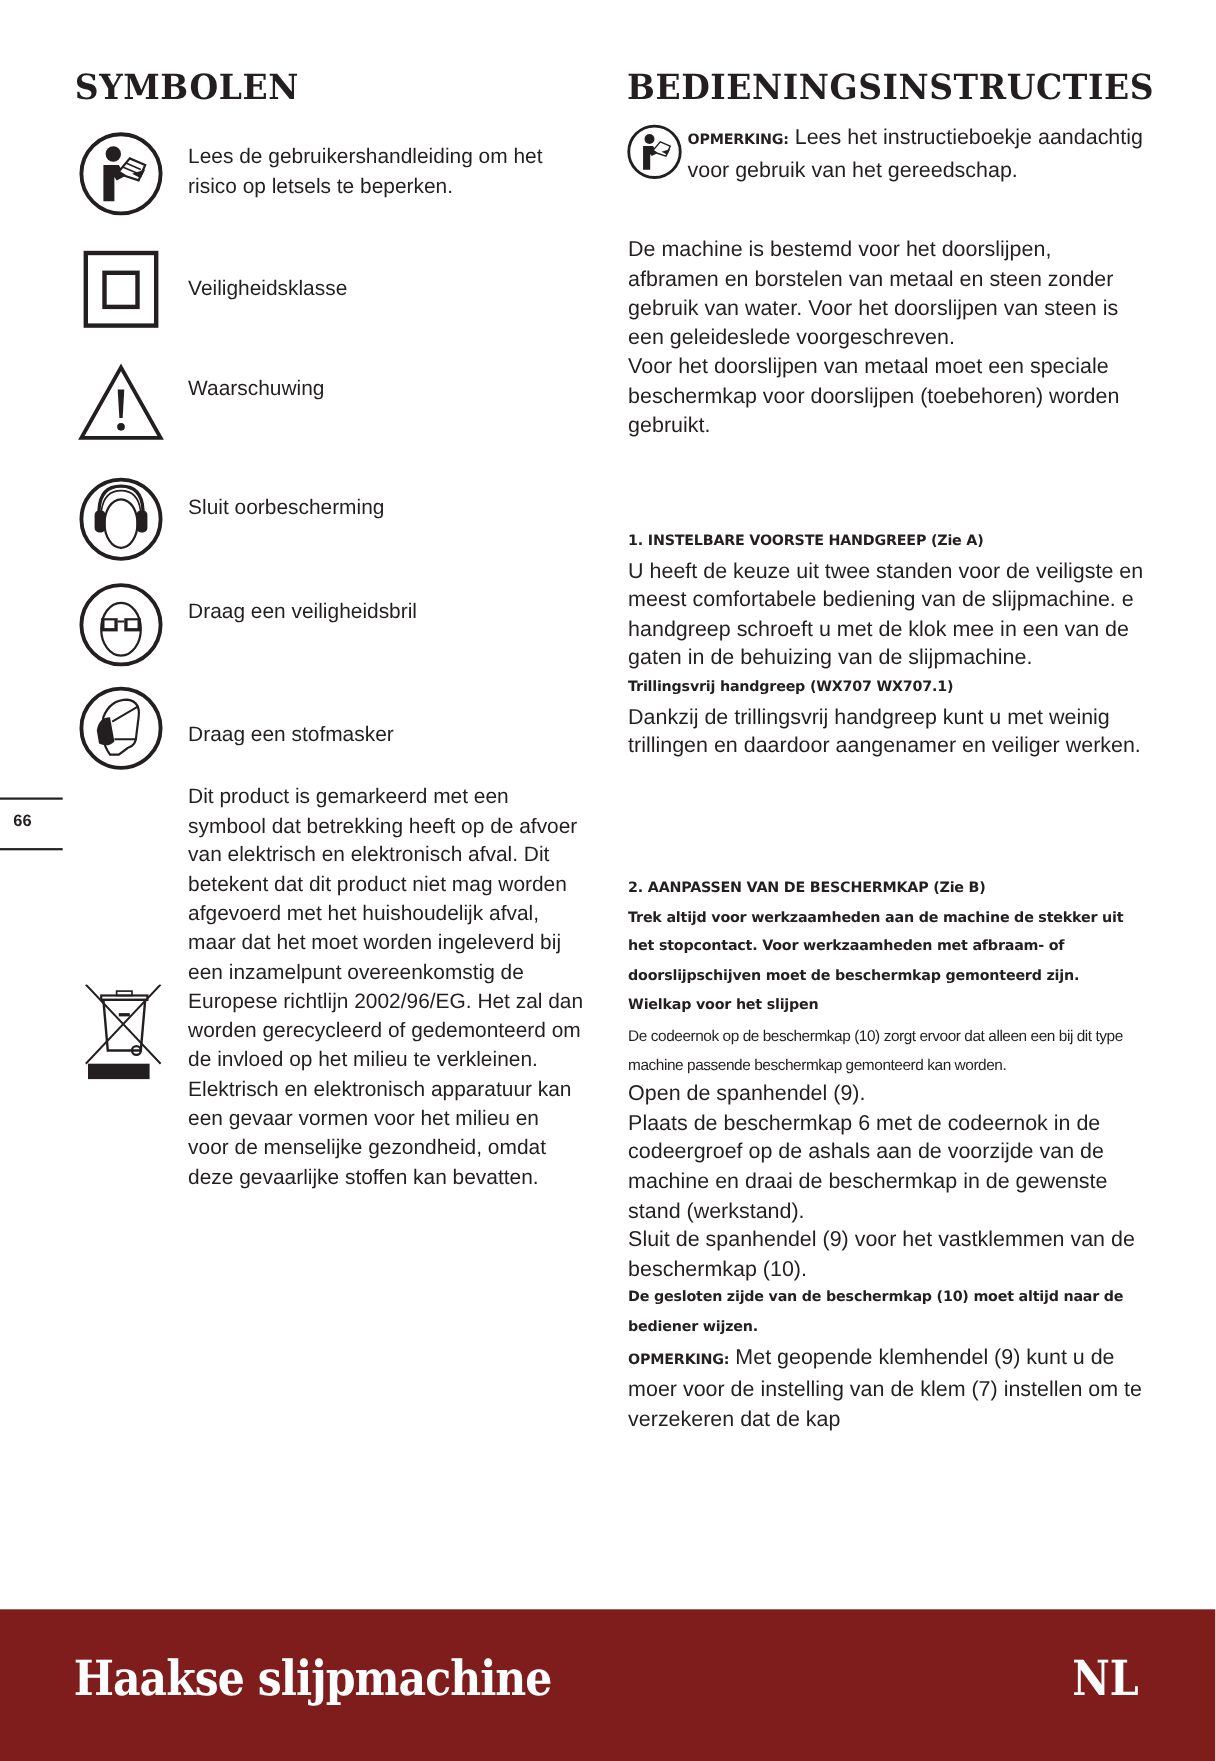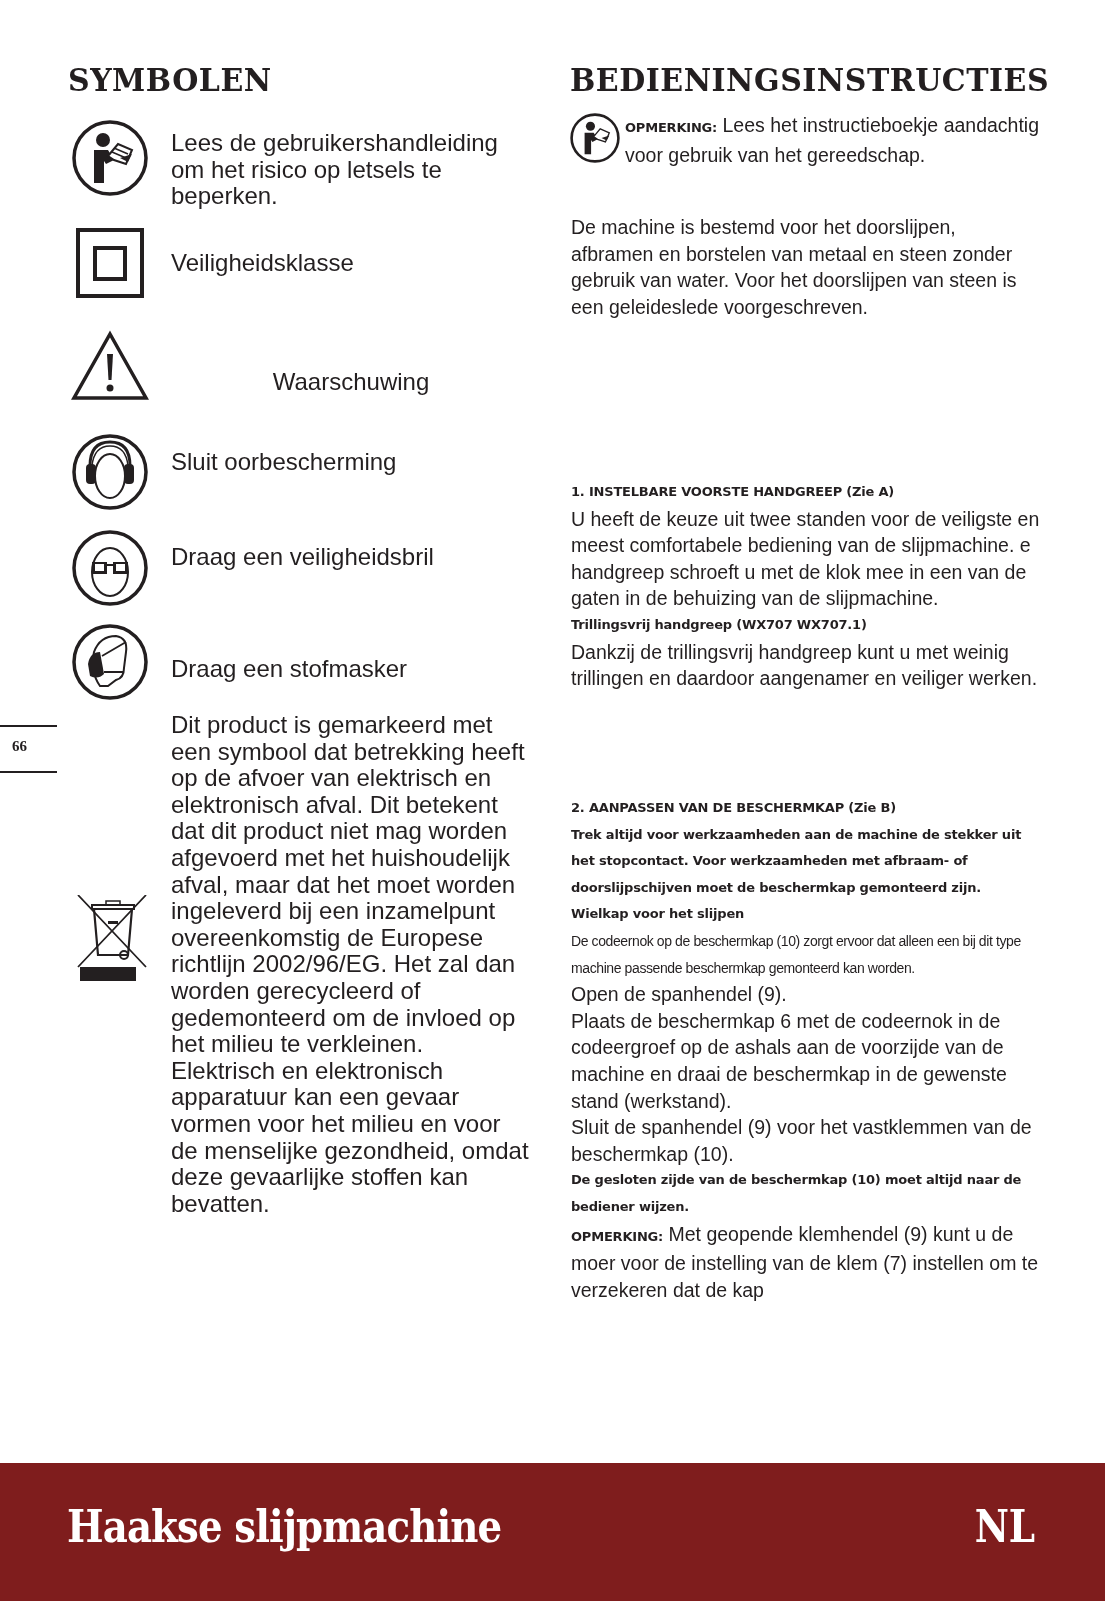--- a/index.html
+++ b/index.html
@@ -13,29 +13,29 @@
       font-size: 30px; letter-spacing: 0.5px; color: #231f20;
       transform: scaleY(1.05); transform-origin: left top;
     }
     #h-left { left: 68px; }
     #h-right { left: 570px; }
 
     
     .sym { position: absolute; left: 70px; width: 80px; height: 80px; }
     .sym svg { width: 80px; height: 80px; display: block; }
     .sym-text {
-      position: absolute; left: 171px; font-size: 24px; line-height: 26.5px; color: #231f20; width: 360px;
+      position: absolute; left: 171px; font-size: 19px; line-height: 26.5px; color: #231f20; width: 360px;
     }
     .page-num-box {
       position: absolute; left: 0; top: 725px; width: 57px; height: 44px;
       border-top: 2px solid #231f20; border-bottom: 2px solid #231f20;
     }
     .page-num {
       position: absolute; left: 12px; top: 11px; font-weight: 900; font-size: 15px;
-      font-family: Liberation Serif, serif;
+      font-family: Liberation Sans, sans-serif;
     }
 
     
     .rc { position: absolute; left: 571px; width: 470px; font-size: 19.5px; line-height: 26.6px; color: #231f20; }
     .b { font-family: "DejaVu Sans", sans-serif; font-weight: 700; font-size: 13px; letter-spacing: -0.2px; }
     .p { display: block; }
     .narrow { font-size: 14px; letter-spacing: -0.4px; }
 
     .footer {
       position: absolute; left: 0; top: 1463px; width: 1105px; height: 138px; background: #7f1d1d;
@@ -77,21 +77,21 @@
 </div>
 <div class="sym-text" style="top:250px;">Veiligheidsklasse</div>
 
 <div class="sym" style="top:328px;">
   <svg viewBox="0 0 80 80">
       <path d="M40 6 L76 70 H4 Z" fill="none" stroke="#231f20" stroke-width="3.5" stroke-linejoin="miter"></path>
     <path d="M37 26 h6 l-1.5 26 h-3 z" fill="#231f20"></path>
       <circle cx="40" cy="60" r="3.5" fill="#231f20"></circle>
     </svg>
 </div>
-<div class="sym-text" style="top:369px;text-align:center;">Waarschuwing</div>
+<div class="sym-text" style="top:341px;">Waarschuwing</div>
 
 <div class="sym" style="top:432px;">
   <svg viewBox="0 0 80 80">
       <circle cx="40" cy="40" r="36" fill="none" stroke="#231f20" stroke-width="3.5"></circle>
     <ellipse cx="40" cy="44" rx="15" ry="22" fill="none" stroke="#231f20" stroke-width="2"></ellipse>
     <path d="M20 34 Q20 10 40 10 Q60 10 60 34" fill="none" stroke="#231f20" stroke-width="3"></path>
     <path d="M22 34 Q24 14 40 14 Q56 14 58 34" fill="none" stroke="#231f20" stroke-width="1.5"></path>
     <rect x="16" y="32" width="10" height="20" rx="4" fill="#231f20"></rect>
       <rect x="54" y="32" width="10" height="20" rx="4" fill="#231f20"></rect>
     </svg>
@@ -146,20 +146,21 @@
       <path d="M24 32 h14 l6 10 l-8 4 l-2 -3 v22 h-10 z" fill="#231f20"></path>
       <path d="M38 38 l10 -12 l14 6 l-6 14 l-12 -4 z" fill="#fff" stroke="#231f20" stroke-width="2"></path>
       <path d="M50 40 l12 -4 l-4 8 z" fill="#231f20"></path>
       </svg>
   </span>
   <span class="b">OPMERKING:</span><span> Lees het instructieboekje aandachtig voor gebruik van het gereedschap.</span>
 </div>
 
 <div class="rc" style="top:214px;">
   <span class="p">De machine is bestemd voor het doorslijpen, afbramen en borstelen van metaal en steen zonder gebruik van water. Voor het doorslijpen van steen is een geleideslede voorgeschreven.</span>
+  <span class="p">Voor het doorslijpen van metaal moet een speciale beschermkap voor doorslijpen (toebehoren) worden gebruikt.</span>
 </div>
 
 <div class="rc" style="top:479px;">
   <span class="p b">1. INSTELBARE VOORSTE HANDGREEP (Zie A)</span>
   <span class="p">U heeft de keuze uit twee standen voor de veiligste en meest comfortabele bediening van de slijpmachine. e handgreep schroeft u met de klok mee in een van de gaten in de behuizing van de slijpmachine.</span>
   <span class="p b">Trillingsvrij handgreep (WX707 WX707.1)</span>
   <span class="p">Dankzij de trillingsvrij handgreep kunt u met weinig trillingen en daardoor aangenamer en veiliger werken.</span>
 </div>
 
 <div class="rc" style="top:795px;">

